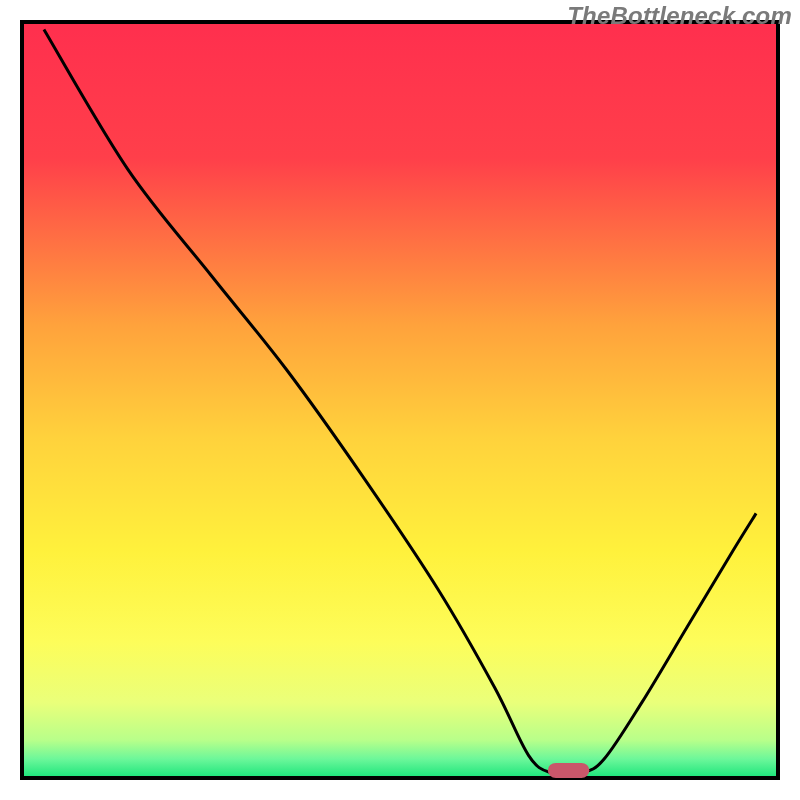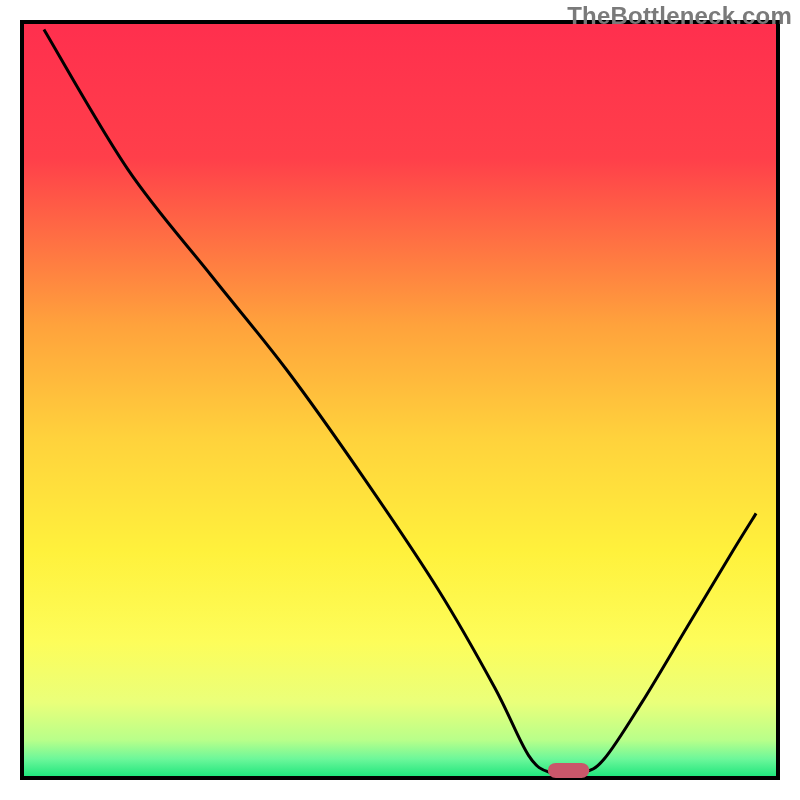--- a/index.html
+++ b/index.html
@@ -7,20 +7,21 @@
     padding: 0;
     width: 800px;
     height: 800px;
     background: #ffffff;
     overflow: hidden;
   }
   .chart-container {
     position: relative;
     width: 800px;
     height: 768px;
+    font-style: italic;
   }
   .watermark {
     position: absolute;
     top: 2px;
     right: 8px;
     font-family: Arial, Helvetica, sans-serif;
     font-size: 24px;
     font-weight: 600;
     color: #7a7a7a;
     letter-spacing: 0.2px;

